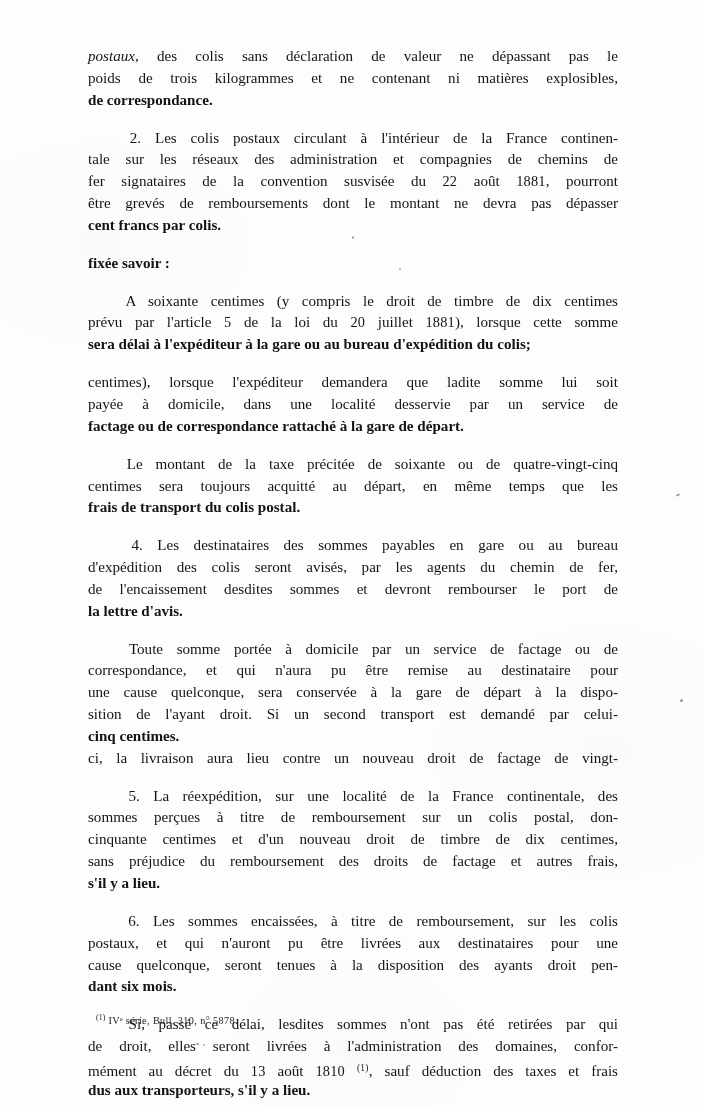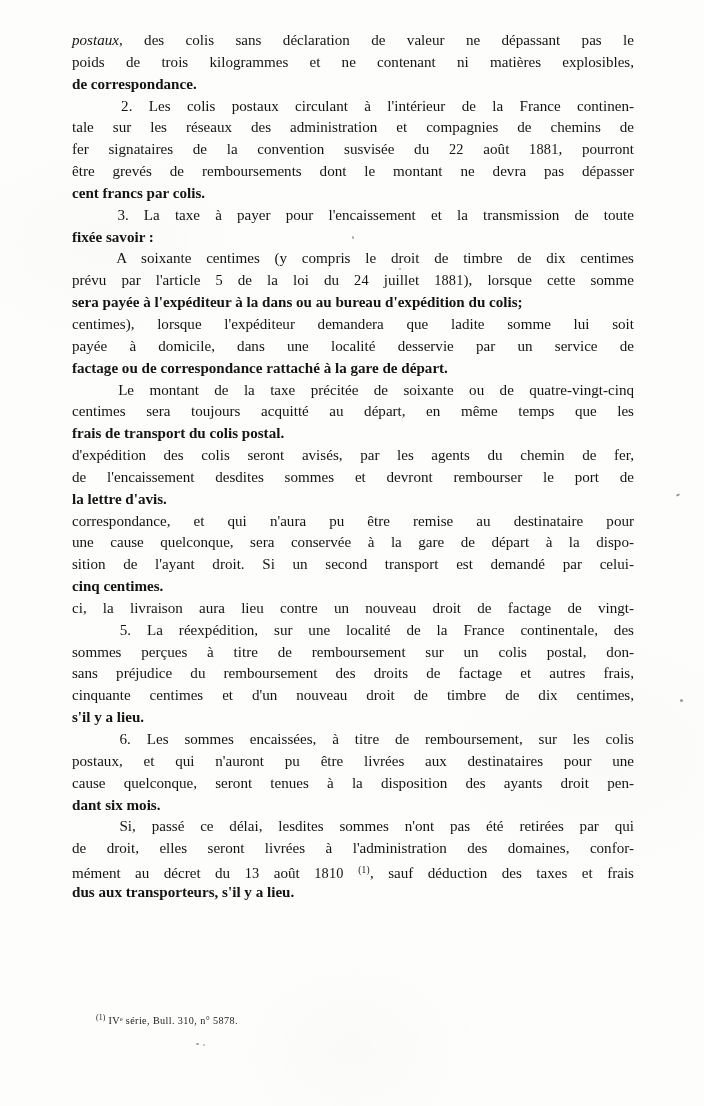--- a/index.html
+++ b/index.html
@@ -45,21 +45,21 @@
     white-space: pre-wrap;
     height: 21.85px;
   }
   
   .ln.last {
     text-align-last: left;
     font-weight: bold;
   }
 
   .para {
-    margin: 0;
+    margin: 16px;
   }
 
   .it {
     font-style: italic;
   }
 
   
   .osf {
     font-size: 0.95em;
     letter-spacing: 0.2px;
@@ -121,61 +121,62 @@
 
     <p class="para">
       <span class="ln">&nbsp;&nbsp;&nbsp;2. Les colis postaux circulant à l'intérieur de la France continen-</span>
       <span class="ln">tale sur les réseaux des administration et compagnies de chemins de</span>
       <span class="ln">fer signataires de la convention susvisée du <span class="osf">22</span> août <span class="osf">1881</span>, pourront</span>
       <span class="ln">être grevés de remboursements dont le montant ne devra pas dépasser</span>
       <span class="ln last">cent francs par colis.</span>
     </p>
 
     <p class="para">
-      <span class="ln">&nbsp;&nbsp;&nbsp;3. La taxe à payer pour l'encaissement et la transmission de toute</span>
       <span class="ln last">fixée savoir :</span>
     </p>
 
     <p class="para">
       <span class="ln">&nbsp;&nbsp;&nbsp;A soixante centimes (y compris le droit de timbre de dix centimes</span>
-      <span class="ln">prévu par l'article <span class="osf">5</span> de la loi du <span class="osf">24</span> juillet <span class="osf">1881</span>), lorsque cette somme</span>
-      <span class="ln last">sera payée à l'expéditeur à la dans ou au bureau d'expédition du colis;</span>
+      <span class="ln">prévu par l'article <span class="osf">5</span> de la loi du <span class="osf">20</span> juillet <span class="osf">1881</span>), lorsque cette somme</span>
+      <span class="ln last">sera délai à l'expéditeur à la gare ou au bureau d'expédition du colis;</span>
     </p>
 
     <p class="para">
       <span class="ln">centimes), lorsque l'expéditeur demandera que ladite somme lui soit</span>
       <span class="ln">payée à domicile, dans une localité desservie par un service de</span>
       <span class="ln last">factage ou de correspondance rattaché à la gare de départ.</span>
     </p>
 
     <p class="para">
       <span class="ln">&nbsp;&nbsp;&nbsp;Le montant de la taxe précitée de soixante ou de quatre-vingt-cinq</span>
       <span class="ln">centimes sera toujours acquitté au départ, en même temps que les</span>
       <span class="ln last">frais de transport du colis postal.</span>
     </p>
 
     <p class="para">
+      <span class="ln">&nbsp;&nbsp;&nbsp;4. Les destinataires des sommes payables en gare ou au bureau</span>
       <span class="ln">d'expédition des colis seront avisés, par les agents du chemin de fer,</span>
       <span class="ln">de l'encaissement desdites sommes et devront rembourser le port de</span>
       <span class="ln last">la lettre d'avis.</span>
     </p>
 
     <p class="para">
+      <span class="ln">&nbsp;&nbsp;&nbsp;Toute somme portée à domicile par un service de factage ou de</span>
       <span class="ln">correspondance, et qui n'aura pu être remise au destinataire pour</span>
       <span class="ln">une cause quelconque, sera conservée à la gare de départ à la dispo-</span>
       <span class="ln">sition de l'ayant droit. Si un second transport est demandé par celui-</span>
       <span class="ln last">cinq centimes.</span>
       <span class="ln">ci, la livraison aura lieu contre un nouveau droit de factage de vingt-</span>
     </p>
 
     <p class="para">
       <span class="ln">&nbsp;&nbsp;&nbsp;5. La réexpédition, sur une localité de la France continentale, des</span>
       <span class="ln">sommes perçues à titre de remboursement sur un colis postal, don-</span>
+      <span class="ln">cinquante centimes et d'un nouveau droit de timbre de dix centimes,</span>
       <span class="ln">sans préjudice du remboursement des droits de factage et autres frais,</span>
-      <span class="ln">cinquante centimes et d'un nouveau droit de timbre de dix centimes,</span>
       <span class="ln last">s'il y a lieu.</span>
     </p>
 
     <p class="para">
       <span class="ln">&nbsp;&nbsp;&nbsp;6. Les sommes encaissées, à titre de remboursement, sur les colis</span>
       <span class="ln">postaux, et qui n'auront pu être livrées aux destinataires pour une</span>
       <span class="ln">cause quelconque, seront tenues à la disposition des ayants droit pen-</span>
       <span class="ln last">dant six mois.</span>
     </p>
 

